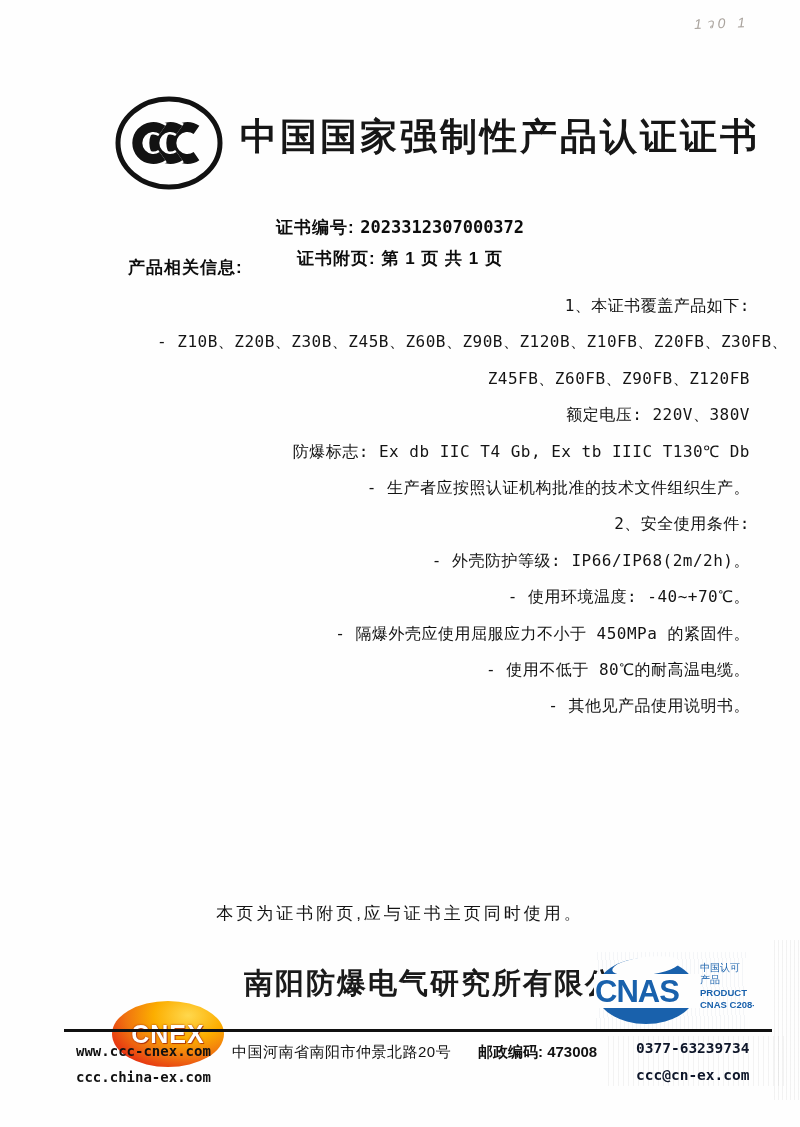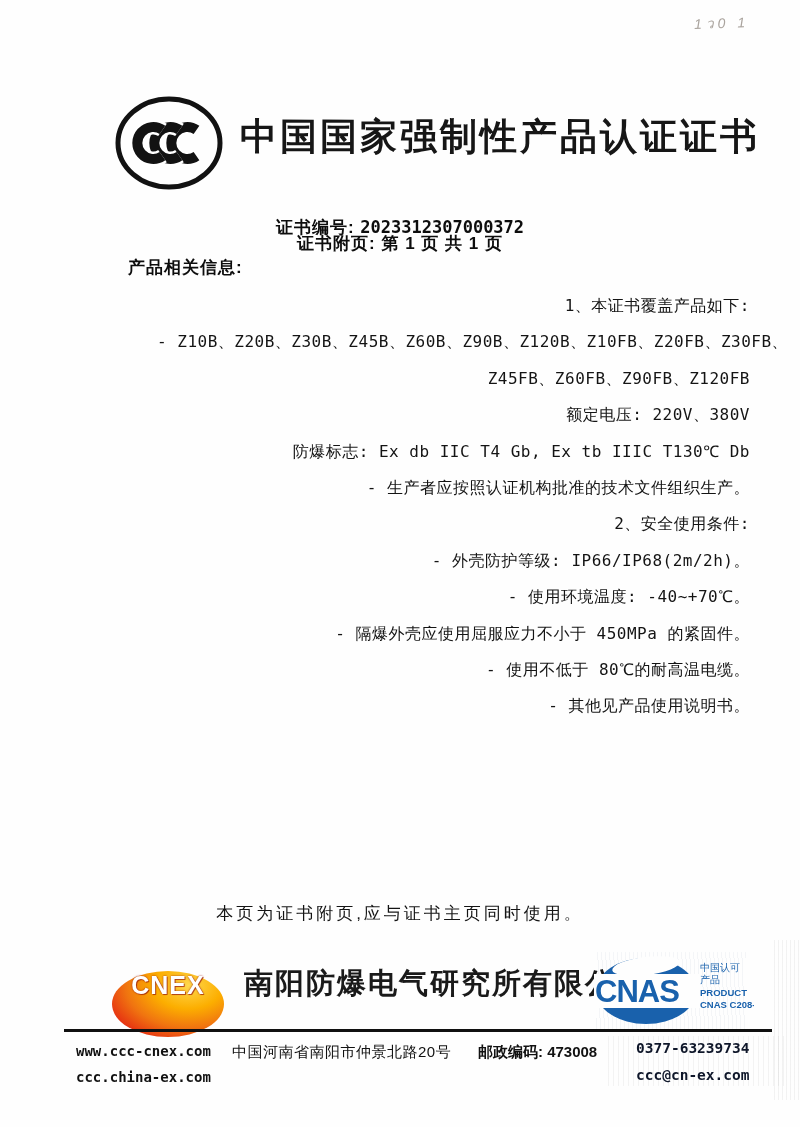--- a/index.html
+++ b/index.html
@@ -21,41 +21,41 @@
     font-size:14px;letter-spacing:4px;transform:rotate(-2deg);font-style:italic;}
 
   
   .ccc-logo{position:absolute;left:113px;top:93px;width:112px;height:100px;}
   .doc-title{position:absolute;left:240px;top:112px;width:460px;
     font-size:37px;font-weight:600;letter-spacing:3px;color:#161616;white-space:nowrap;}
 
   .cert-line{position:absolute;left:0;width:800px;text-align:center;
     font-weight:bold;font-size:17px;letter-spacing:1px;color:#0d0d0d;}
   .cert-number-line{top:200px;margin-top:16px;}
-  .cert-page-line{top:232px;}
+  .cert-page-line{top:247px;}
   .cert-line .num{font-family:"DejaVu Sans Mono","Liberation Mono",monospace;letter-spacing:0;}
 
   
   .body-heading{position:absolute;left:128px;top:256px;
     font-size:17px;font-weight:bold;letter-spacing:1px;color:#0d0d0d;}
   .body-lines{position:absolute;left:130px;top:288px;width:620px;}
   .bline{height:36.4px;line-height:36.4px;font-size:16px;color:#141414;
     white-space:nowrap;letter-spacing:.5px;
     font-family:"DejaVu Sans Mono","Liberation Sans",sans-serif;text-align:right;}
   .ind1{margin-left:0;}
   .ind2{margin-left:27px;}
 
   .footer-note{position:absolute;left:0;top:902px;width:800px;text-align:center;
     font-size:17px;letter-spacing:3px;color:#141414;}
 
   
-  .cnex-logo{position:absolute;left:112px;top:971px;width:112px;height:66px;
+  .cnex-logo{position:absolute;left:112px;top:1001px;width:112px;height:66px;
     border-radius:50%;
     background:radial-gradient(ellipse at 68% 22%,#ffd84d 0%,#fcae00 32%,#f07410 58%,#e63312 80%,#cf1a1b 100%);
-    display:flex;justify-content:center;}
+    display:flex;align-items:center;justify-content:center;}
   .cnex-logo span{color:#fff;font-weight:bold;font-size:25px;letter-spacing:1px;
     text-shadow:0 0 2px rgba(150,20,10,.9),1px 1px 0 rgba(150,20,10,.6);}
   .company-name{position:absolute;left:244px;top:964px;font-size:29px;font-weight:bold;
     letter-spacing:2px;color:#1a1a1a;white-space:nowrap;}
   .cnas-logo{position:absolute;left:594px;top:952px;width:160px;height:78px;}
 
   
   .sep-line{position:absolute;left:64px;top:1029px;width:708px;height:3px;background:#101010;}
   .f-webs{position:absolute;left:76px;top:1038px;
     font-family:"DejaVu Sans Mono","Liberation Mono",monospace;

